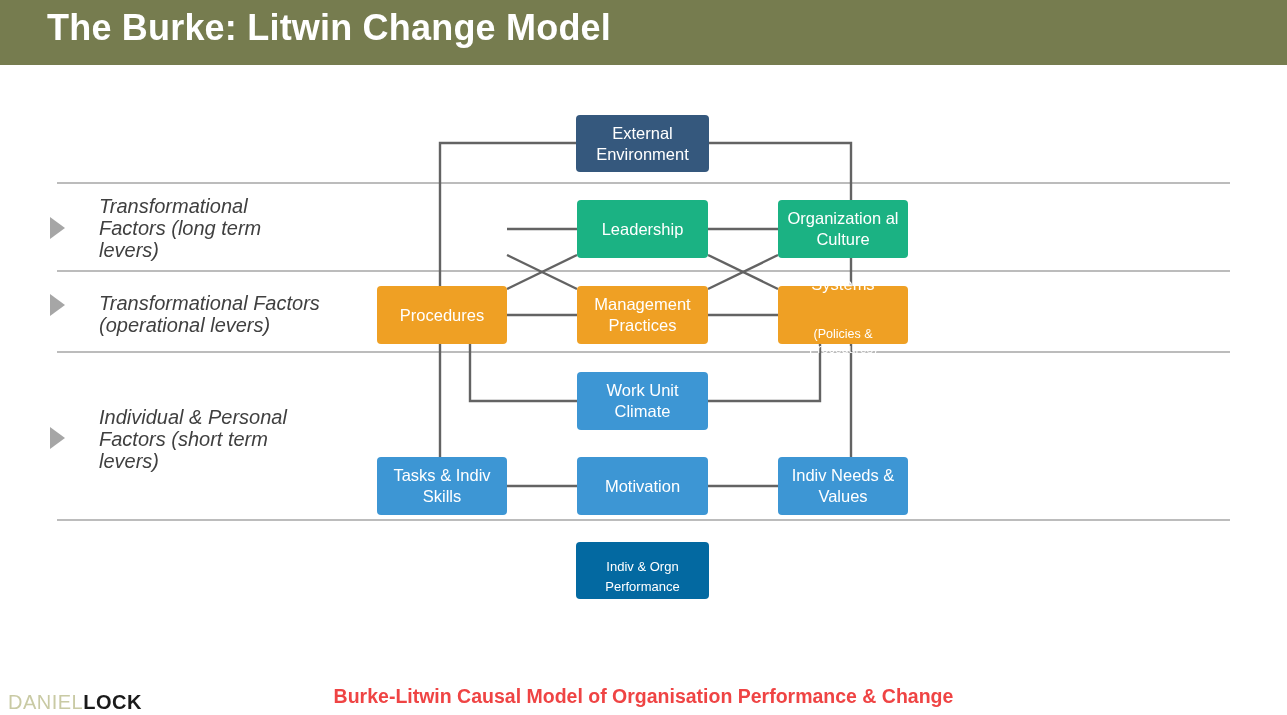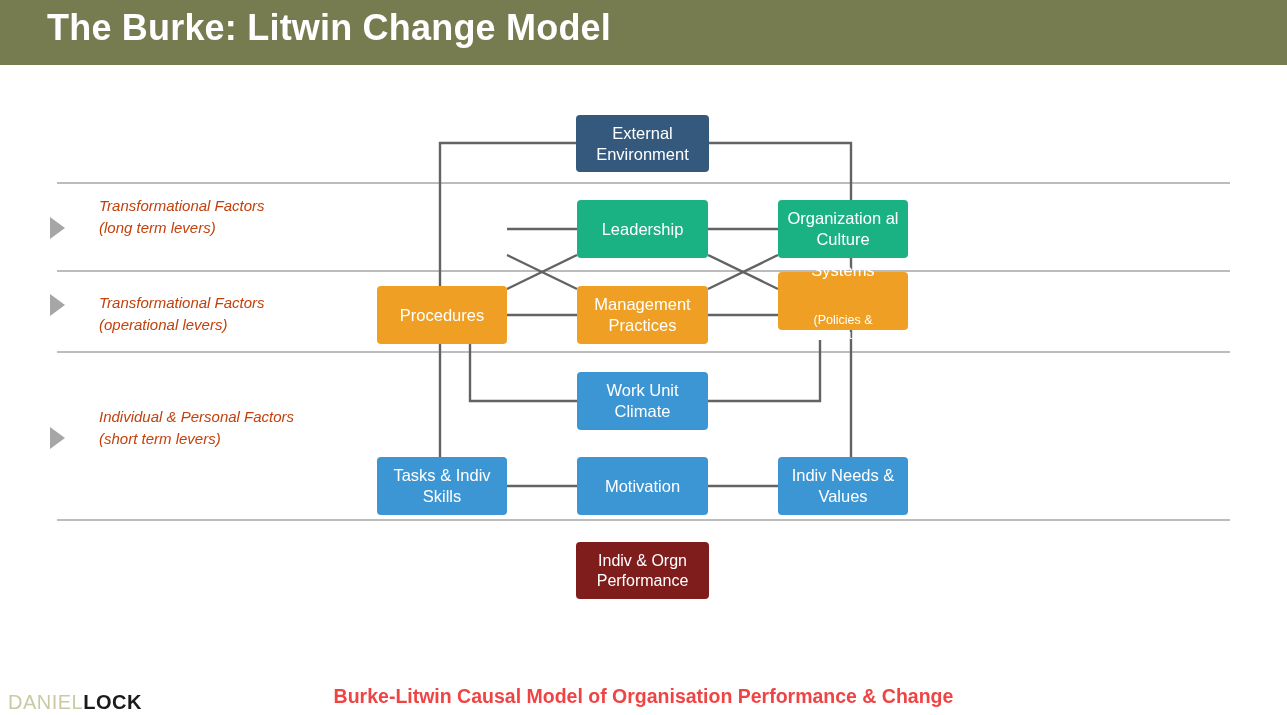--- a/index.html
+++ b/index.html
@@ -23,21 +23,21 @@
     letter-spacing:.2px;white-space:nowrap;
   }
 
   
   .canvas{position:absolute;left:0;top:65px;width:1287px;height:650px;}
   svg.wires{position:absolute;left:0;top:0;width:1287px;height:650px;}
 
   
   .band-label{
     position:absolute;
-    font-style:italic;font-size:15px;color:#c2410c;
+    font-style:italic;font-size:20px;color:#404040;
     line-height:22px;
   }
   .tri{
     position:absolute;width:0;height:0;
     border-left:15px solid #a6a6a6;
     border-top:11px solid transparent;
     border-bottom:11px solid transparent;
   }
 
   
@@ -50,21 +50,21 @@
     text-align:center;
     font-size:16.5px;line-height:21px;
     box-sizing:border-box;
     padding:2px 4px;
   }
   .box .sub{font-size:12.5px;line-height:15px;display:block;}
   .b-ext{background:#35587d;}
   .b-green{background:#1bb283;}
   .b-orange{background:#efa024;}
   .b-blue{background:#3d96d4;}
-  .b-red{background:#7f1d1d;font-size:16px;line-height:20px;}
+  .b-red{background:#0369a1;font-size:13px;line-height:20px;justify-content:flex-end;}
 
   
   .caption{
     position:absolute;left:0;top:620px;width:1287px;
     text-align:center;font-size:19.5px;font-weight:bold;color:#ef4444;
   }
 
   
   .logo{position:absolute;left:8px;top:662px;height:48px;}
   .logo-main{font-size:20px;font-weight:bold;letter-spacing:.5px;line-height:32px;white-space:nowrap;margin-top:24px;}
@@ -136,21 +136,21 @@
     <div class="box b-green" style="left:778px;top:135px;width:130px;height:58px;">
       <span>Organization al Culture</span>
     </div>
 
     <div class="box b-orange" style="left:377px;top:221px;width:130px;height:58px;">
       <span>Procedures</span>
     </div>
     <div class="box b-orange" style="left:577px;top:221px;width:131px;height:58px;">
       <span>Management Practices</span>
     </div>
-    <div class="box b-orange" style="left:778px;top:207px;width:130px;height:58px;gap:32px;">
+    <div class="box b-orange" style="left:778px;top:221px;width:130px;height:58px;gap:32px;">
       <span>Systems</span>
       <span class="sub">(Policies &amp; Procedures)</span>
     </div>
 
     <div class="box b-blue" style="left:577px;top:307px;width:131px;height:58px;">
       <span>Work Unit Climate</span>
     </div>
 
     <div class="box b-blue" style="left:377px;top:392px;width:130px;height:58px;">
       <span>Tasks &amp; Indiv Skills</span>

